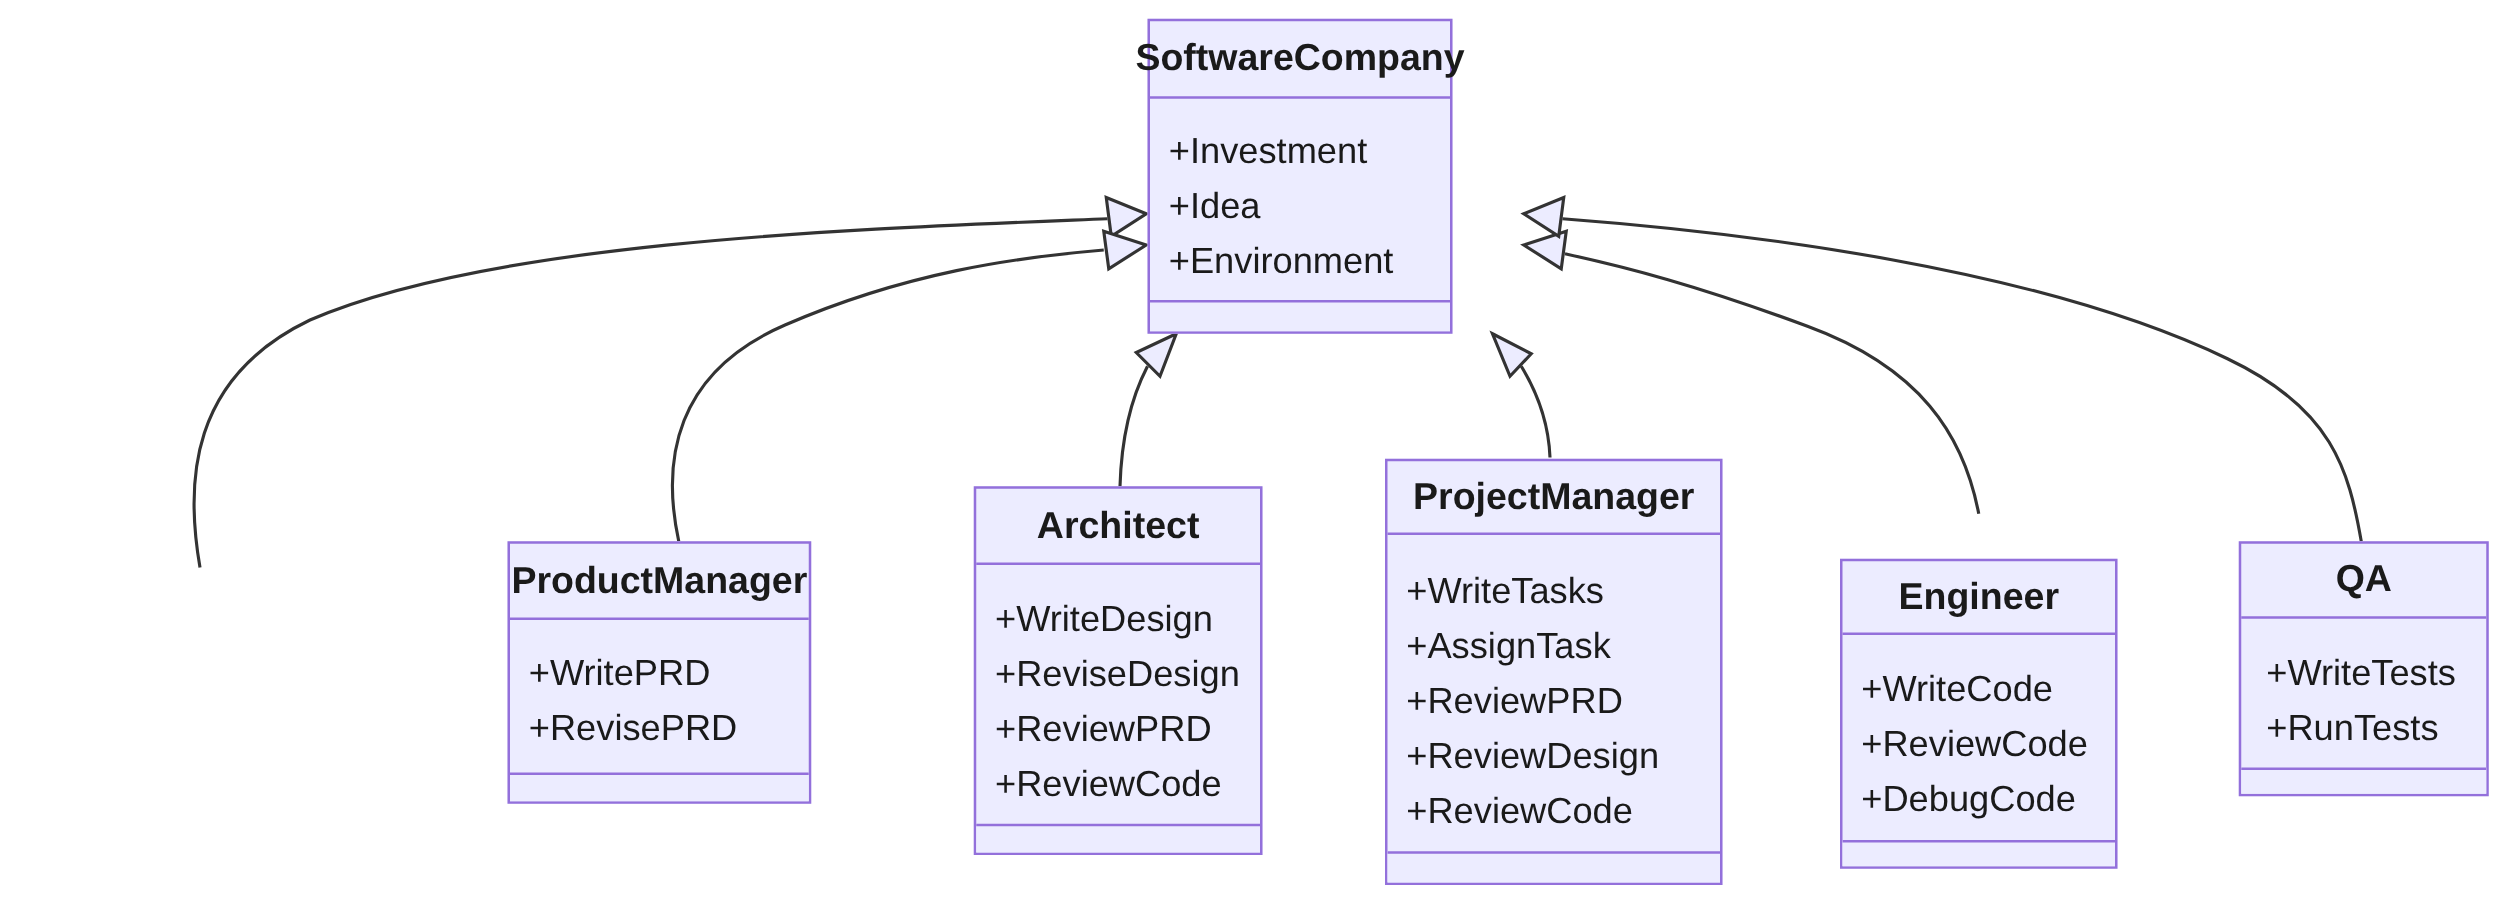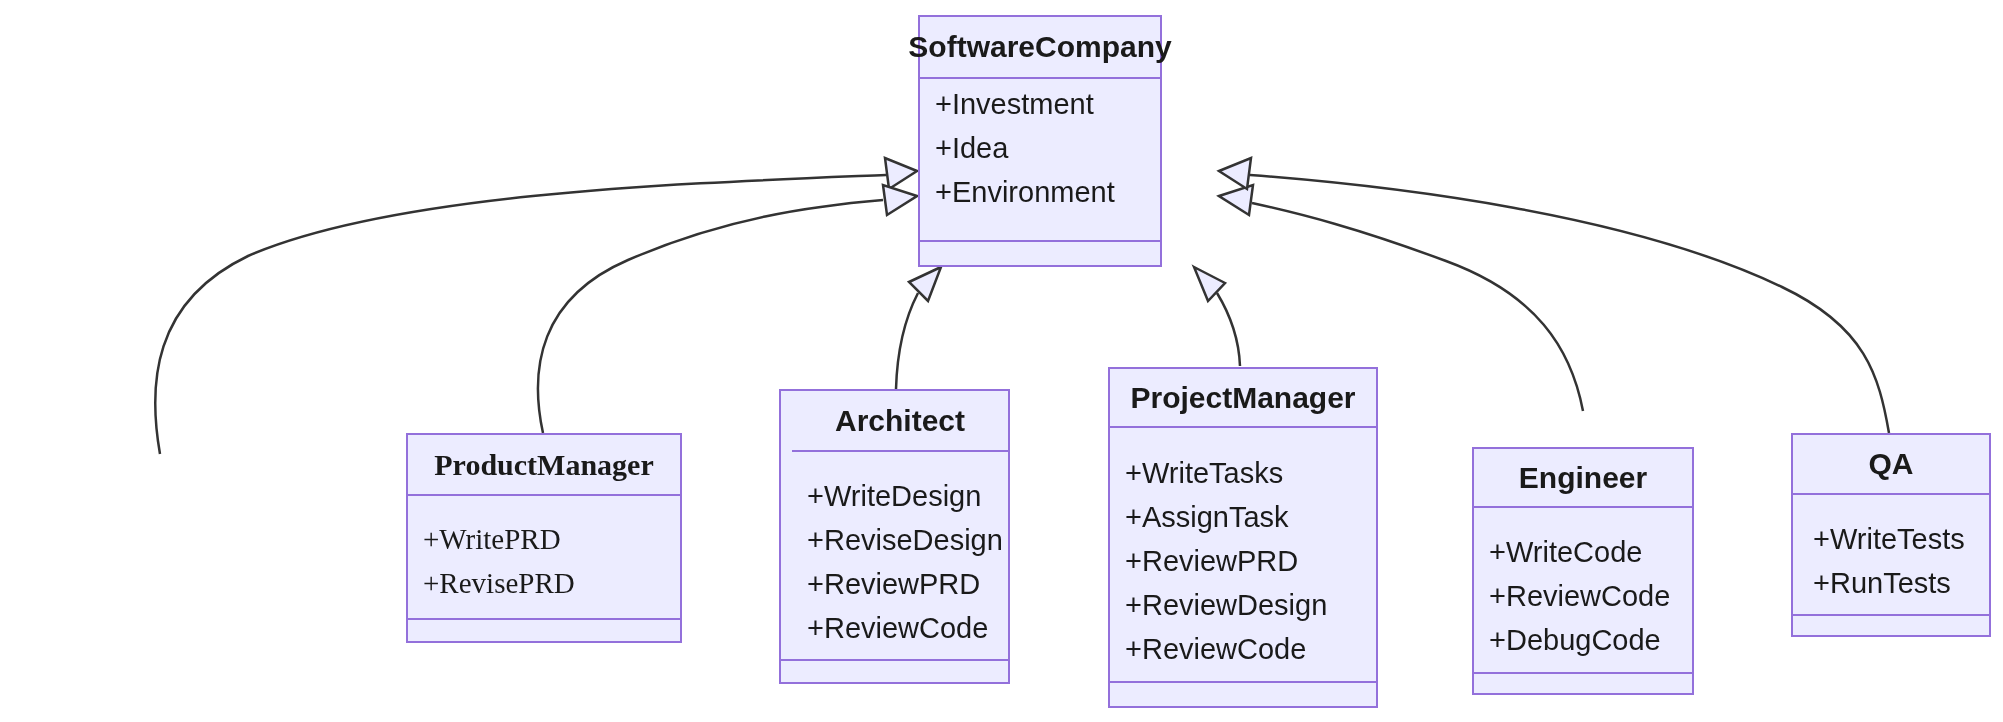--- a/index.html
+++ b/index.html
@@ -78,39 +78,39 @@
     <polygon points="917,171 885,158 889,189"></polygon>
     <polygon points="917,196 883,185 887,215"></polygon>
     <polygon points="941,267 909,282 928,301"></polygon>
     <polygon points="1194,267 1225,283 1208,301"></polygon>
     <polygon points="1219,196 1253,185 1249,215"></polygon>
     <polygon points="1219,171 1251,158 1247,189"></polygon>
   </svg>
 
   <div class="uml-class" style="left:918px; top:15px; width:244px; height:252px;">
     <div class="uml-title" style="height:62px;">SoftwareCompany</div>
-    <div class="uml-members" style="padding-top:3px;">
+    <div class="uml-members" style="padding-top:20px;">
       <div>+Investment</div>
       <div>+Idea</div>
       <div>+Environment</div>
     </div>
     <div class="uml-footer" style="height:25px;"></div>
   </div>
 
 
-  <div class="uml-class" style="left:406px; top:433px; width:276px; height:210px;font-family:Liberation Serif, serif;">
+  <div class="uml-class" style="left:406px; top:433px; width:243px; height:210px;">
     <div class="uml-title">ProductManager</div>
     <div class="uml-members" style="padding-top:21px;">
       <div>+WritePRD</div>
       <div>+RevisePRD</div>
     </div>
     <div class="uml-footer"></div>
   </div>
 
-  <div class="uml-class" style="left:779px; top:389px; width:231px; height:295px;padding-left:11px;">
+  <div class="uml-class" style="left:779px; top:389px; width:231px; height:295px;">
     <div class="uml-title">Architect</div>
     <div class="uml-members" style="padding-top:22px;">
       <div>+WriteDesign</div>
       <div>+ReviseDesign</div>
       <div>+ReviewPRD</div>
       <div>+ReviewCode</div>
     </div>
     <div class="uml-footer"></div>
   </div>
 

